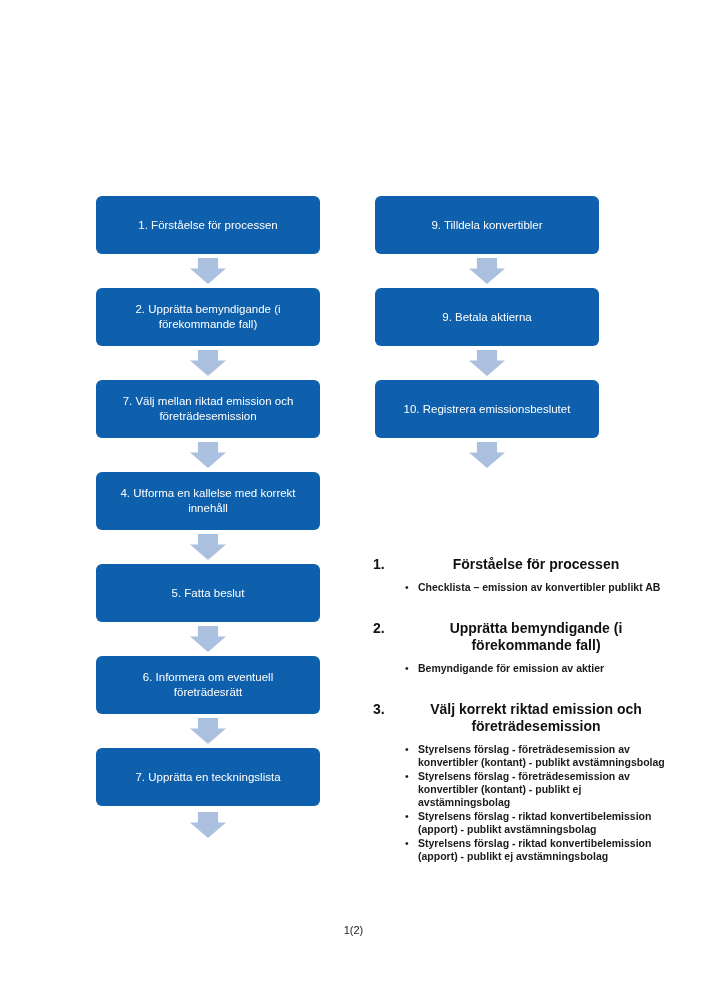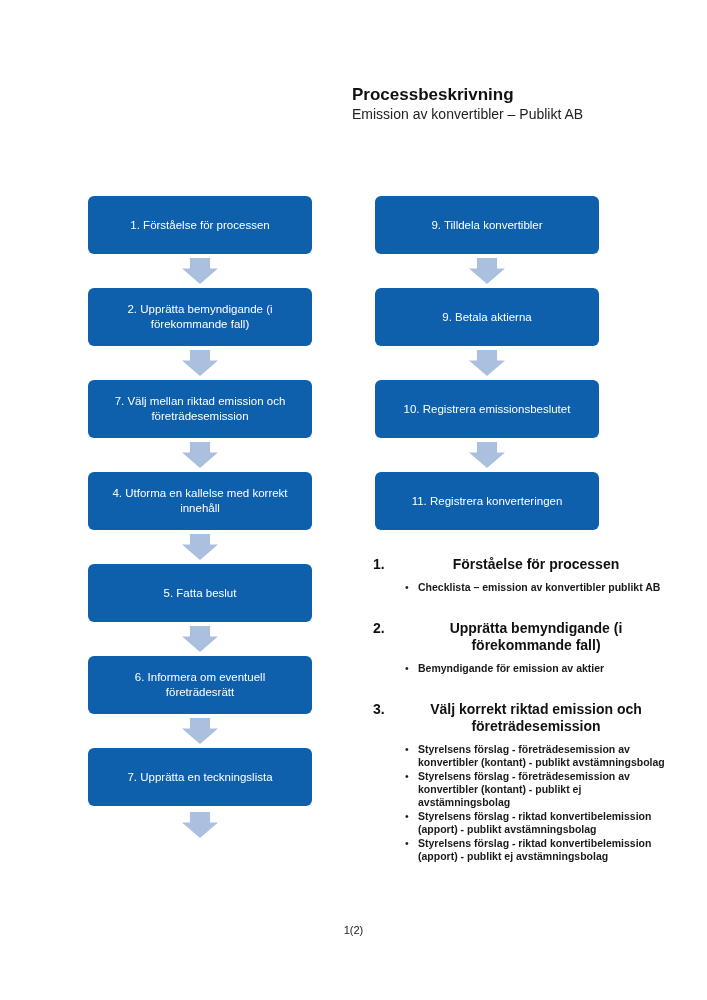--- a/index.html
+++ b/index.html
@@ -15,21 +15,21 @@
     --arrow-fill:#abc0de;
   }
 
   
   .title-block { position:absolute; left:352px; top:85px; }
   .doc-title { font-size:17px; font-weight:bold; line-height:1.15; color:#111; }
   .doc-subtitle { font-size:14px; line-height:1.25; color:#222; margin-top:1px; }
 
   
   .flow-col { position:absolute; top:196px; width:224px; display:flex; flex-direction:column; }
-  .flow-col-left { left:88px; }
+  .flow-col-left { left:96px; }
   .flow-col-right { left:375px; }
 
   .flow-box {
     min-height:58px;
     background:var(--box-fill);
     border-radius:6px;
     display:flex; align-items:center; justify-content:center;
     padding:4px 16px;
     box-sizing:border-box;
     color:#ffffff;
@@ -58,24 +58,20 @@
   .bullet-text { flex:1;font-weight:bold; }
 
   
   .footer { position:absolute; left:0; right:0; top:924px; text-align:center; font-size:11px; color:#222; }
 </style>
 </head>
 <body>
 
 <div class="page" style="--box-fill: #0e5fac; --arrow-fill: #abc0de;">
 
-  <div class="title-block">
-    <div class="doc-title">Processbeskrivning</div>
-    <div class="doc-subtitle">Emission av konvertibler – Publikt AB</div>
-  </div>
 
   <div class="flow-col flow-col-left">
     <div class="flow-box">
         <span>1. Förståelse för processen</span>
       </div>
     <div class="arrow-slot">
         <div class="down-arrow"></div>
       </div>
     <div class="flow-box">
         <span>2. Upprätta bemyndigande (i förekommande fall)</span>
@@ -127,23 +123,20 @@
       </div>
     <div class="arrow-slot">
         <div class="down-arrow"></div>
       </div>
     <div class="flow-box">
         <span>10. Registrera emissionsbeslutet</span>
       </div>
     <div class="arrow-slot">
         <div class="down-arrow"></div>
       </div>
-    <div class="flow-box">
-        <span>11. Registrera konverteringen</span>
-      </div>
   </div>
 
   <div class="sections">
 
     <div class="section">
       <div class="sec-head">
         <span class="sec-num">1.</span>
         <span class="sec-title">Förståelse för processen</span>
       </div>
       <div class="bullets">

